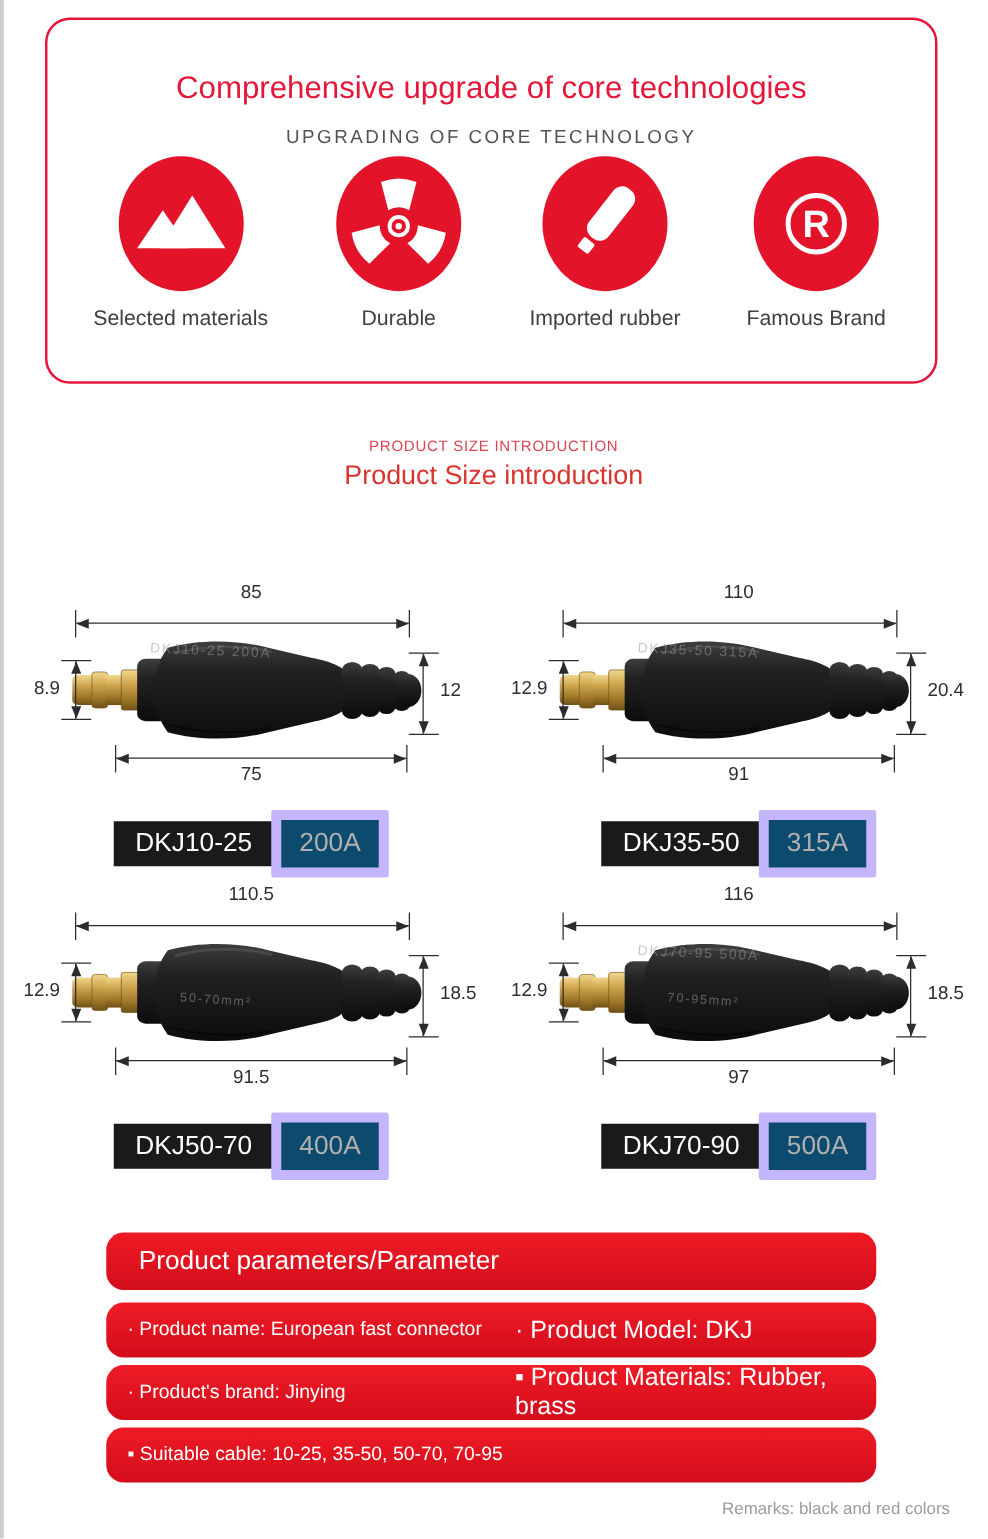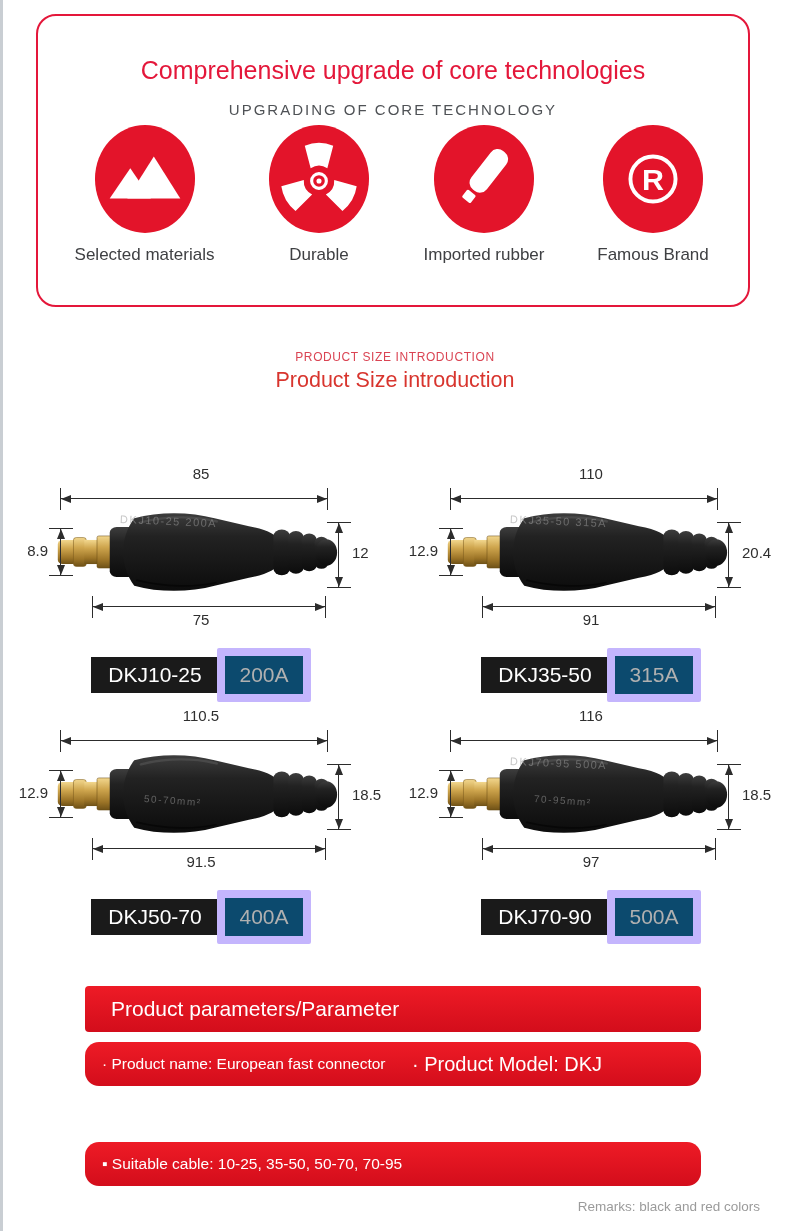--- a/index.html
+++ b/index.html
@@ -71,21 +71,21 @@
   .vleft{left:42px;top:76px;height:48px;}
   .vright{right:44px;top:70px;height:66px;}
 
   .plate{position:absolute;top:196px;left:0;right:0;display:flex;justify-content:center;align-items:center;}
   .plate-model{width:150px;height:36px;background:#1a1a1a;color:#ffffff;font-size:21px;
         line-height:36px;text-align:center;box-sizing:border-box;padding-right:22px;}
   .plate-amp{width:78px;height:38px;background:#0c4a6e;border:8px solid #c4b5fd;border-radius:2px;
         color:#b0b0b0;font-size:21px;line-height:38px;text-align:center;margin-left:-24px;}
 
   
-  .pbanner{position:absolute;left:85px;top:986px;width:616px;height:46px;border-radius:4px;
+  .pbanner{position:absolute;left:85px;top:986px;width:616px;height:46px;border-radius:14px;
         background:linear-gradient(180deg,#ee1b26,#d30d1b);color:#fff;font-size:21px;
         line-height:46px;padding-left:26px;box-sizing:border-box;}
   .prow{position:absolute;left:85px;width:616px;height:44px;border-radius:14px;
         background:linear-gradient(180deg,#ee1b26,#d30d1b);color:#fff;font-size:15.5px;
         display:flex;align-items:center;box-sizing:border-box;}
   .r1{top:1042px;}
   .r2{top:1092px;}
   .r3{top:1142px;}
   .prow .pl{padding-left:17px;width:310px;flex:none;}
   .prow .pr{flex:1;font-size:20px;}
@@ -333,19 +333,23 @@
     </div>
   </div>
 
   <div class="pbanner">Product parameters/Parameter</div>
 
   <div class="prow r1">
     <span class="pl">· Product name: European fast connector</span>
     <span class="pr">· Product Model: DKJ</span>
   </div>
 
+  <div class="prow r2">
+    <span class="pl">· Product's brand: Jinying</span>
+    <span class="pr">▪ Product Materials:  Rubber, brass</span>
+  </div>
 
   <div class="prow r3">
     <span class="pl" style="width:auto;">▪ Suitable cable: 10-25, 35-50, 50-70, 70-95</span>
   </div>
 
   <div class="premark">Remarks: black and red colors</div>
 </div>
 
 </body></html>

